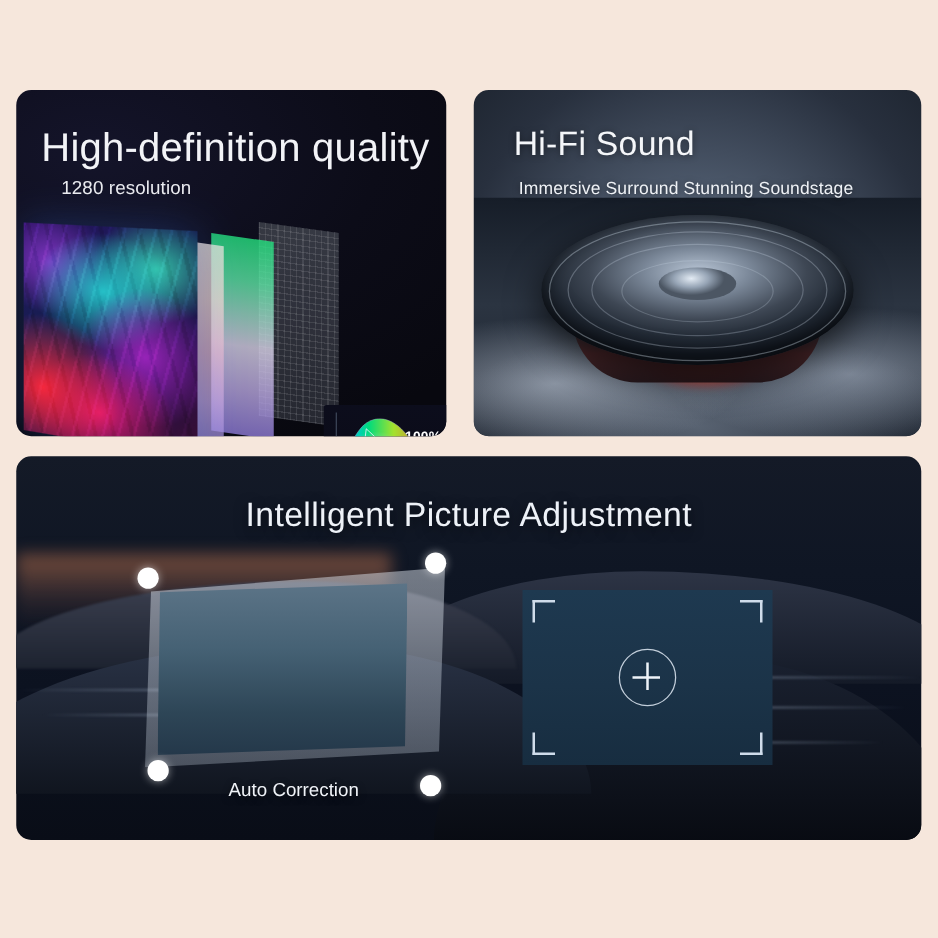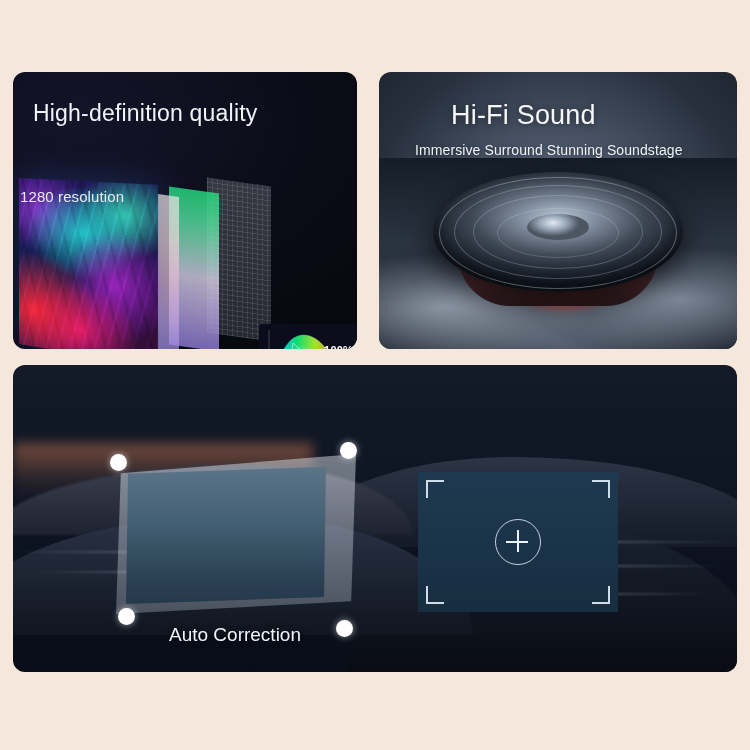--- a/index.html
+++ b/index.html
@@ -19,27 +19,27 @@
   }
 
   
   #panel-hd{
     left:13px; top:72px; width:344px; height:277px;
     background:
       radial-gradient(120% 90% at 18% 18%, #14142a 0%, #0c0c18 55%, #08080f 100%);
   }
   .p1-title{
     position:absolute;left:20px;top:28px;
-    font-size:23px;font-weight:300;color:#f2f3f7;
+    font-size:32px;font-weight:300;color:#f2f3f7;
     letter-spacing:.2px;white-space:nowrap;
   }
   .p1-sub{
-    position:absolute;left:7px;top:70px;
+    position:absolute;left:36px;top:70px;
     font-size:15px;font-weight:400;color:#e9eaef;
-    letter-spacing:.1px;white-space:nowrap;margin-top:46px;
+    letter-spacing:.1px;white-space:nowrap;
   }
 
   
   .stack{position:absolute;left:6px;top:100px;width:338px;height:177px;}
   .layer{position:absolute;}
 
   .lay-back{
     left:188px;top:10px;width:64px;height:155px;
     background:
       repeating-linear-gradient(0deg, rgba(255,255,255,.11) 0 1px, rgba(0,0,0,0) 1px 5px),
@@ -99,21 +99,20 @@
   #panel-audio{
     left:379px; top:72px; width:358px; height:277px;
     background:
       radial-gradient(90% 120% at 50% 62%, #7e8ea3 0%, #4a5668 30%, #28303e 60%, #121820 100%);
   }
   .p2-title{
     position:absolute;left:32px;top:28px;
     font-size:27px;font-weight:300;color:#f4f6f9;
     letter-spacing:.2px;white-space:nowrap;
     text-shadow:0 1px 6px rgba(0,0,0,.45);
-    margin-left:40px;
   }
   .p2-sub{
     position:absolute;left:36px;top:70px;
     font-size:14px;font-weight:400;color:#eef1f5;
     letter-spacing:.1px;white-space:nowrap;
     text-shadow:0 1px 5px rgba(0,0,0,.5);
   }
   .speaker-scene{position:absolute;left:0;top:86px;width:358px;height:191px;overflow:hidden;}
   .mist{
     position:absolute;inset:0;
@@ -220,21 +219,21 @@
     background:#ffffff;
     box-shadow:0 0 7px rgba(255,255,255,.55);
   }
   .h-tl{left:10px;top:12px;}
   .h-tr{left:240px;top:0px;}
   .h-bl{left:18px;top:166px;}
   .h-br{left:236px;top:178px;}
 
   .ks-label{
     position:absolute;left:0;width:270px;top:182px;
-    text-align:center;font-size:19px;font-weight:400;color:#f0f3f8;
+    text-align:center;font-size:15px;font-weight:400;color:#f0f3f8;
     text-shadow:0 1px 6px rgba(0,0,0,.6);
   }
 
   
   .focusblk{position:absolute;left:418px;top:472px;width:200px;height:172px;}
   .focus-rect{
     position:absolute;left:0;top:0;width:200px;height:140px;
     background:linear-gradient(180deg,#1e3950 0%,#1b3348 55%,#172d40 100%);
   }
   .corner{position:absolute;width:16px;height:16px;}
@@ -335,20 +334,21 @@
       <div class="dune d1"></div>
       <div class="dune d4"></div>
       <div class="dune d2"></div>
       <div class="streak" style="left:0px;top:186px;width:300px;"></div>
       <div class="streak" style="left:20px;top:206px;width:260px;"></div>
       <div class="streak" style="right:0px;top:176px;width:320px;"></div>
       <div class="streak" style="right:10px;top:200px;width:280px;"></div>
       <div class="streak" style="right:30px;top:228px;width:240px;"></div>
     </div>
 
+    <div class="p3-title">Intelligent Picture Adjustment</div>
   </div>
 
   <div class="keystone">
     <div class="ks-outer"></div>
     <div class="ks-inner"></div>
     <div class="handle h-tl"></div>
     <div class="handle h-tr"></div>
     <div class="handle h-bl"></div>
     <div class="handle h-br"></div>
     <div class="ks-label">Auto Correction</div>

